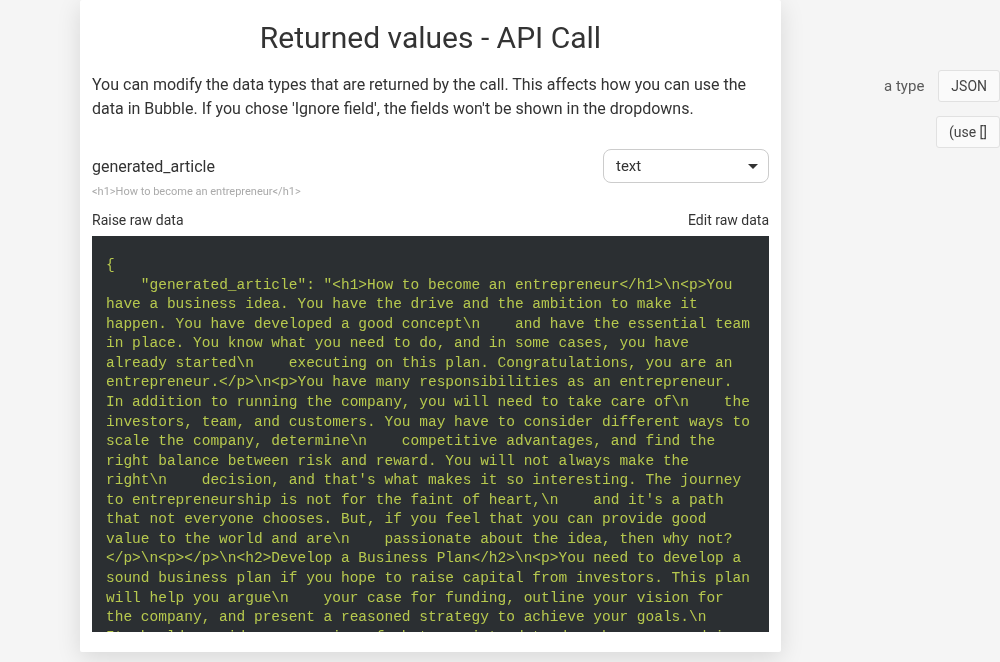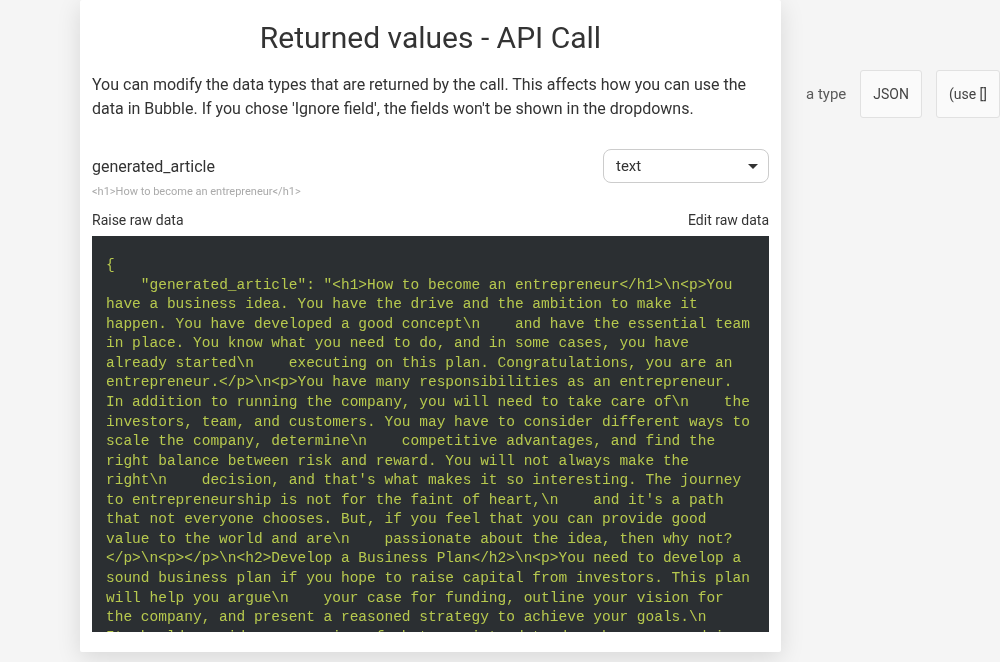--- a/index.html
+++ b/index.html
@@ -10,32 +10,32 @@
     height: 662px;
     overflow: hidden;
     position: relative;
     color: #333;
   }
   .bg-fields {
     position: absolute;
     right: 0;
     top: 70px;
     display: flex;
-    flex-direction: row;
+    flex-direction: column;
     align-items: flex-end;
     gap: 14px;
     color: #666;
   }
   .bg-row { display: flex; align-items: center; gap: 14px; }
   .bg-label { font-size: 15px; color: #5a5a5a; }
   .bg-box {
     background: #fafafa;
     border: 1px solid #e1e1e1;
     border-radius: 3px;
-    padding: 15px 12px;
+    padding: 7px 12px;
     font-size: 14px;
     color: #444;
     min-width: 54px;
     text-align: left;
   }
   .modal {
     position: absolute;
     left: 80px;
     top: 0;
     width: 701px;

